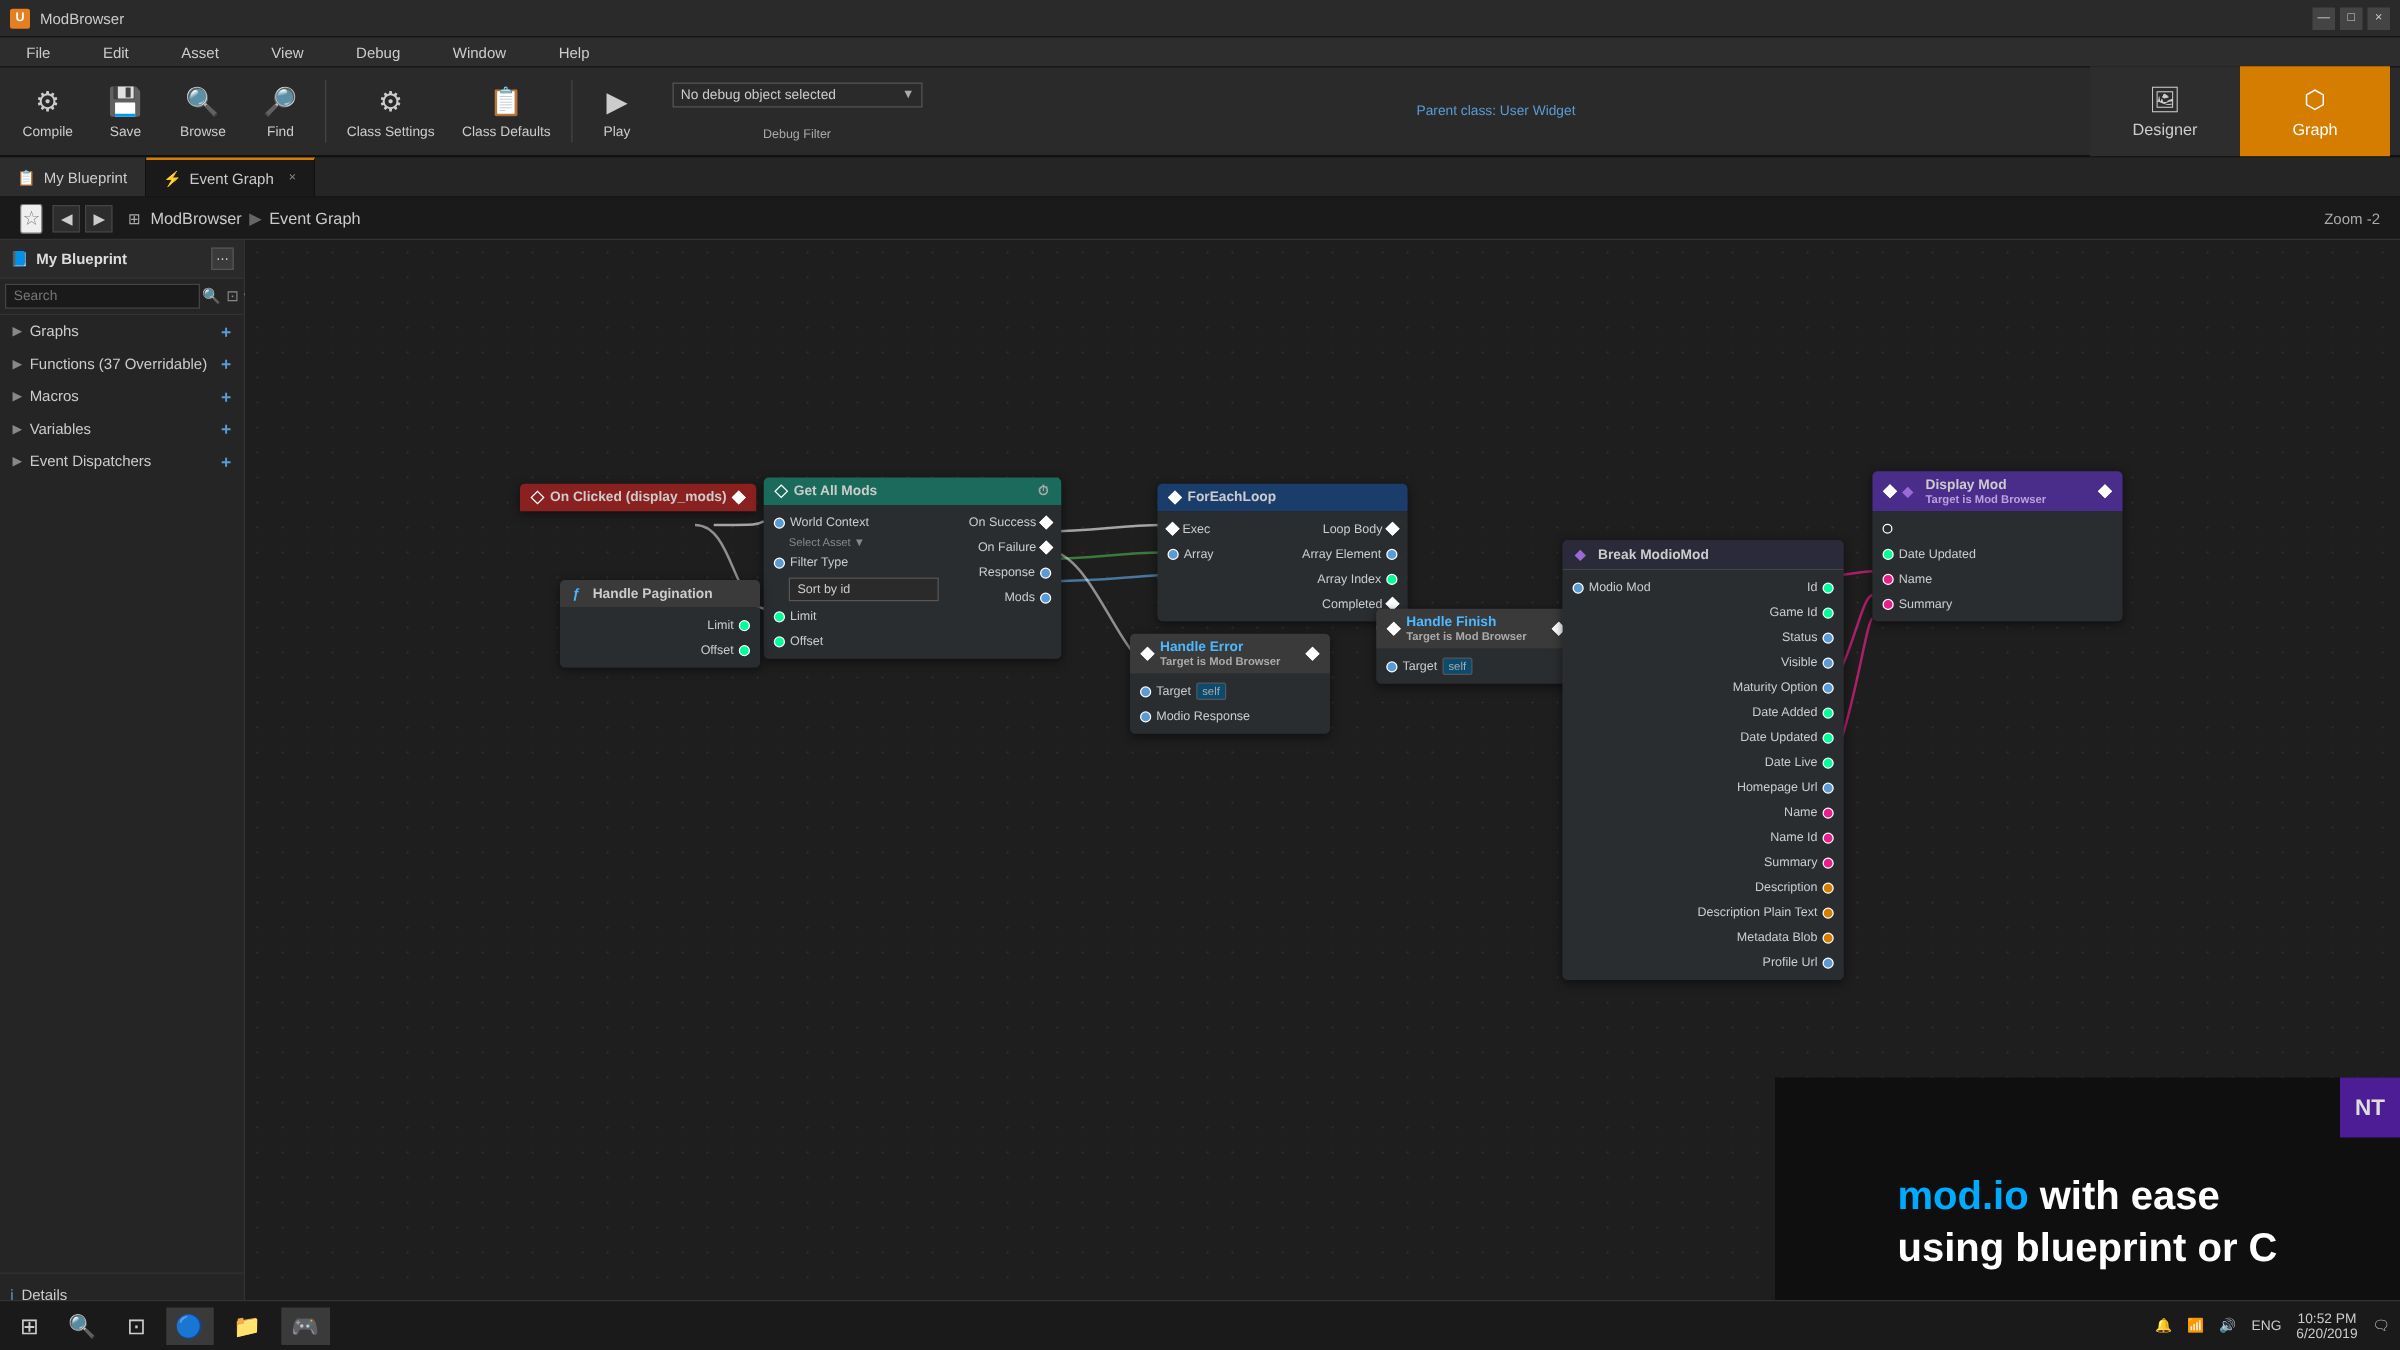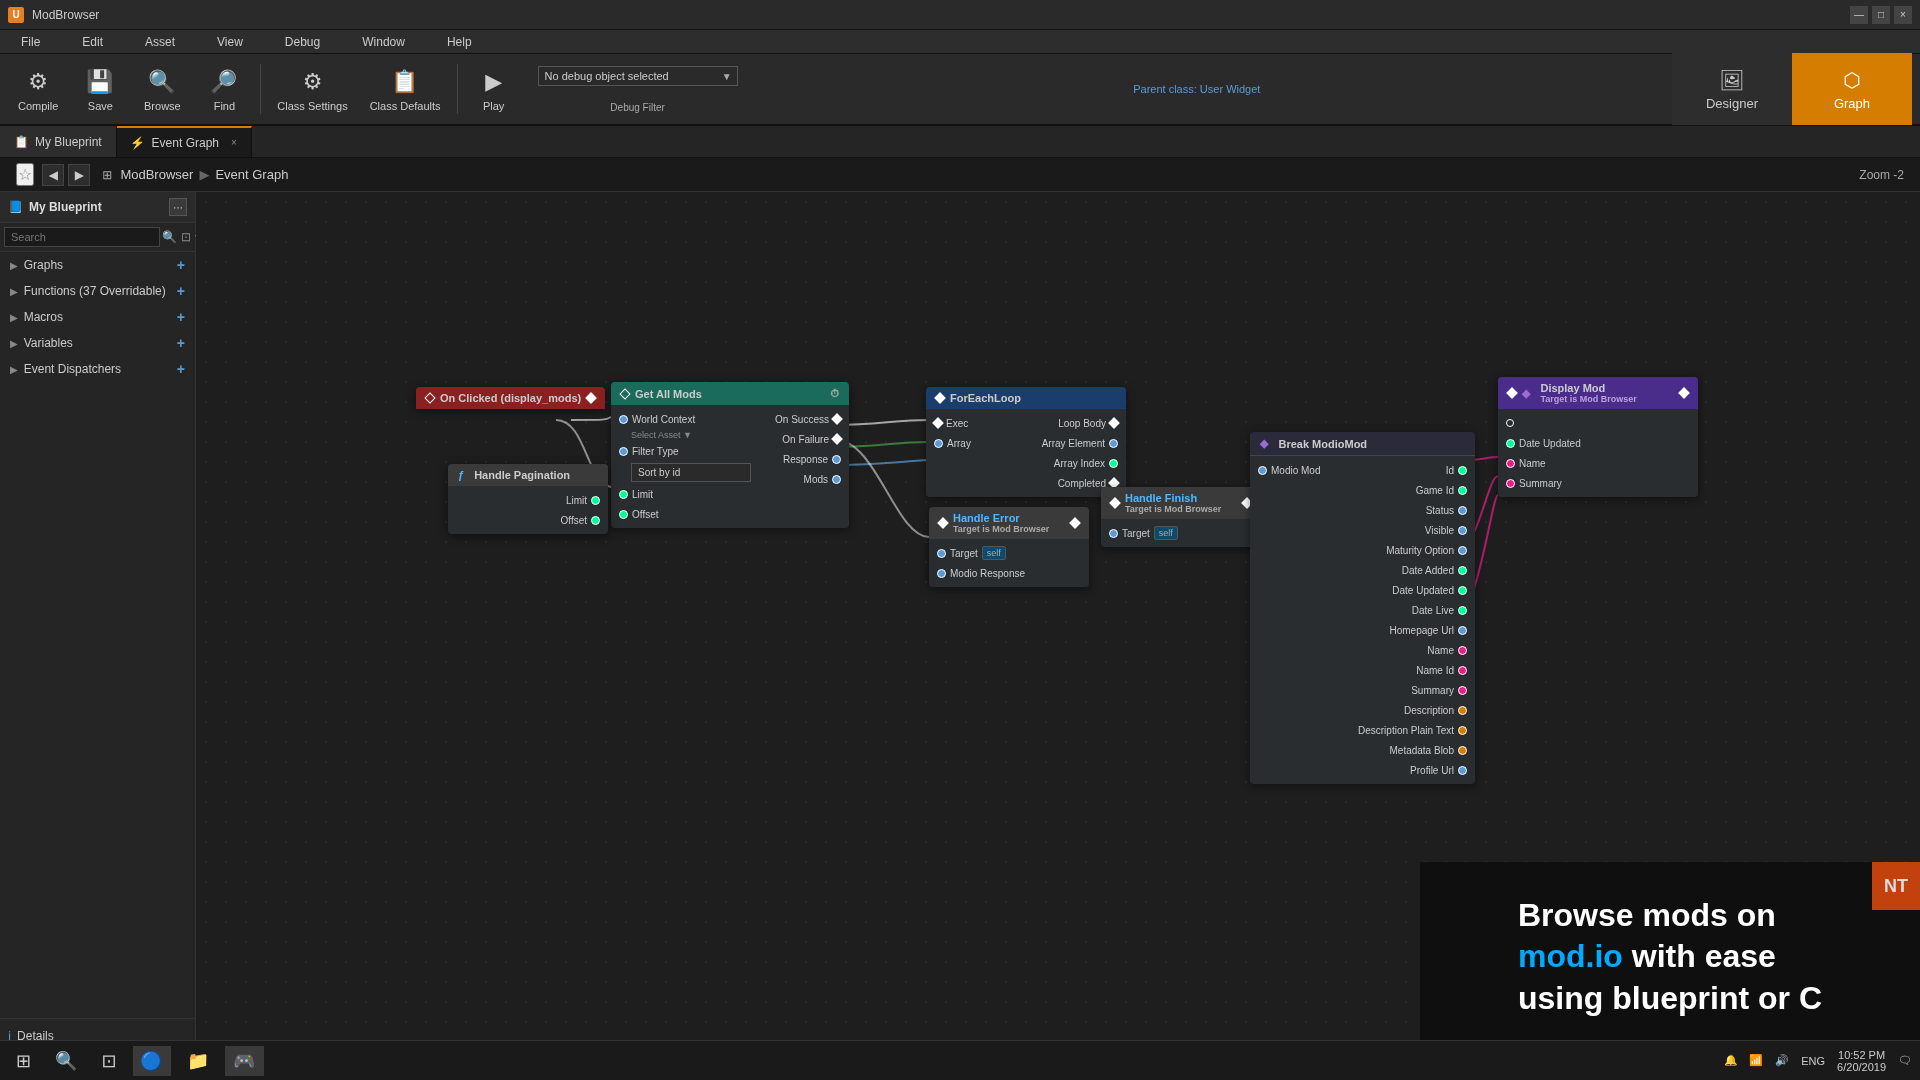--- a/index.html
+++ b/index.html
@@ -101,21 +101,21 @@
     #bottom-tabs { display: flex; background: #2a2a2a; border-bottom: 1px solid #333; }
     .bottom-tab { display: flex; align-items: center; gap: 6px; padding: 5px 14px; font-size: 12px; cursor: pointer; color: #ccc; border-right: 1px solid #333; }
     .bottom-tab.active { background: #1a1a1a; }
     .bottom-tab .close-btn { color: #888; font-size: 10px; }
     #bottom-content { flex: 1; overflow-y: auto; padding: 6px 16px; }
 
     
     #overlay-card { position: absolute; bottom: 0; right: 0; width: 500px; height: 190px; background: rgba(15,15,15,0.95); display: flex; align-items: center; justify-content: center; padding: 24px; }
     #overlay-card .oc-text { font-size: 32px; line-height: 1.3; font-weight: bold; color: #fff; }
     #overlay-card .oc-text .highlight { color: #00aaff; }
-    #overlay-card .oc-corner { position: absolute; top: 0; right: 0; background: #c2410c; width: 48px; height: 48px; display: flex; align-items: center; justify-content: center; font-size: 18px; font-weight: bold; color: #ddd; }
+    #overlay-card .oc-corner { position: absolute; top: 0; right: 0; background: #4c1d95; width: 48px; height: 48px; display: flex; align-items: center; justify-content: center; font-size: 18px; font-weight: bold; color: #ddd; }
 
     
     #taskbar { height: 40px; background: #1a1a1a; border-top: 1px solid #333; display: flex; align-items: center; padding: 0 8px; gap: 8px; position: fixed; bottom: 0; width: 1920px; }
     .taskbar-btn { background: none; border: none; color: #ccc; font-size: 18px; cursor: pointer; padding: 4px 8px; display: flex; align-items: center; justify-content: center; }
     .taskbar-active { background: #3a3a3a; }
     .taskbar-right { margin-left: auto; display: flex; align-items: center; gap: 12px; font-size: 11px; color: #ccc; }
     .time-display { text-align: center; }
 
     .dropdown-container { position: relative; display: inline-block; }
     .dropdown-arrow { position: absolute; right: 6px; top: 50%; transform: translateY(-50%); pointer-events: none; color: #aaa; font-size: 10px; }
@@ -407,21 +407,21 @@
             </div>
             <div class="node-row right">
               <span class="pin-label">Completed</span>
               <div class="pin exec white"></div>
             </div>
           </div>
         </div>
       </div>
     </div>
 
-    <div class="bp-node" style="left:733px; top:315px; min-width:160px;">
+    <div class="bp-node" style="left:708px; top:315px; min-width:160px;">
       <div class="node-header node-gray">
         <div class="pin exec white"></div>
         <div>
           <div style="color:#4db8ff; font-weight:bold;">Handle Error</div>
           <div style="font-size:9px; color:#aaa;">Target is Mod Browser</div>
         </div>
         <div class="pin exec white" style="margin-left:auto;"></div>
       </div>
       <div class="node-body">
         <div class="node-row">
@@ -562,21 +562,21 @@
         </div>
         <div class="node-row">
           <div class="pin pink"></div>
           <span class="pin-label">Summary</span>
         </div>
       </div>
     </div>
 
     <div id="overlay-card">
       <div class="oc-text">
-        <span>Browse mods on</span><br>
+        <br>
         <span class="highlight">mod.io</span><span> with ease</span><br>
         <span>using blueprint or C</span>
       </div>
       <div class="oc-corner">NT</div>
     </div>
   </div>
 </div>
 
 <div id="bottom-panel">
   <div id="bottom-tabs">

